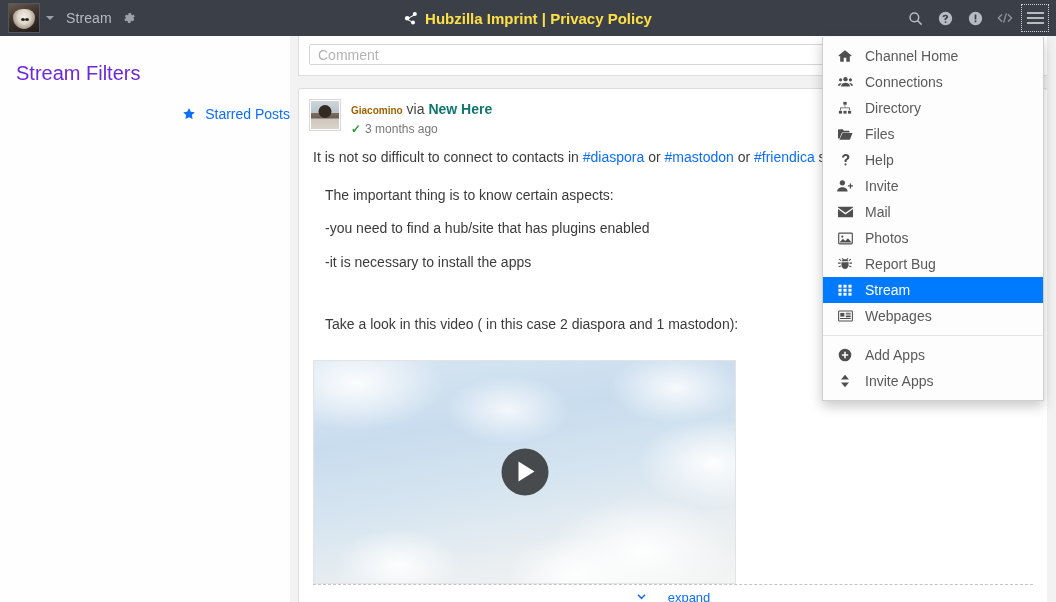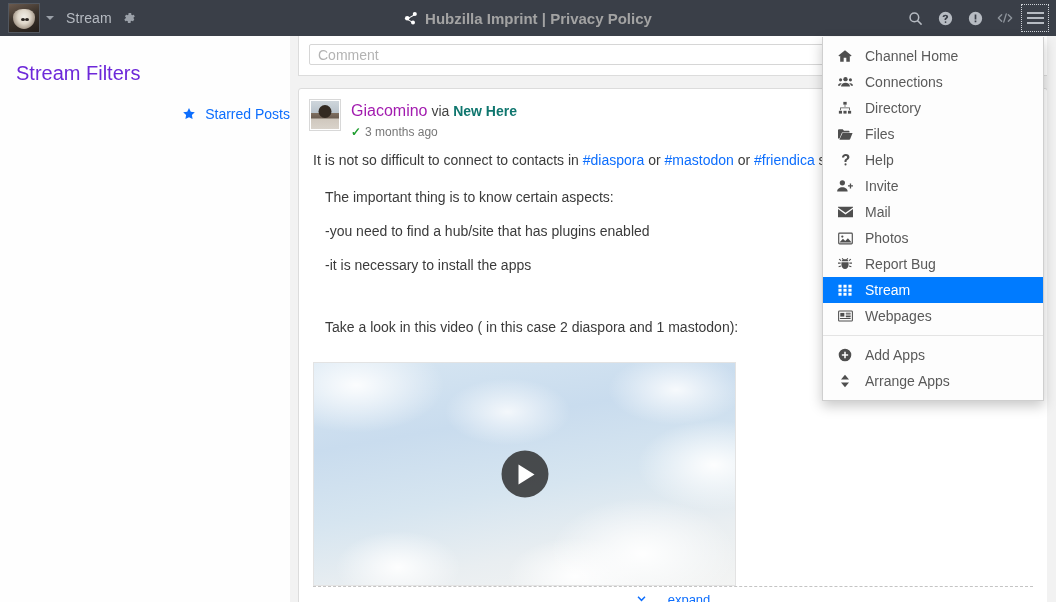--- a/index.html
+++ b/index.html
@@ -51,21 +51,21 @@
     color: #b6bbc2; font-size: 14px; margin-left: 12px;
     letter-spacing: .1px;
   }
   .nav-gear { margin-left: 10px; display: flex; align-items: center; }
   .nav-center {
     position: absolute; left: 0; right: 0; top: 0; height: 36px;
     display: flex; align-items: center; justify-content: center;
     pointer-events: none;
   }
   .nav-title {
-    color: #a3a3a3; font-size: 15px; font-weight: bold;
+    color: #fde047; font-size: 15px; font-weight: bold;
     display: flex; align-items: center; gap: 6px;
     pointer-events: auto;
   }
   .nav-right {
     position: absolute; right: 6px; top: 0; height: 36px;
     display: flex; align-items: center; gap: 0px; z-index: 61;
   }
   .nav-icon-btn {
     width: 30px; height: 30px;
     display: flex; align-items: center; justify-content: center;
@@ -130,21 +130,21 @@
     background: linear-gradient(180deg,#cfd6dc 0%,#b9c3cb 42%,#7f6f60 43%,#6a5c50 62%,#cfc7bd 63%,#d9d3cb 100%);
     position: relative; overflow: hidden;
   }
   .post-avatar .ph::after {
     content: ""; position: absolute; left: 50%; top: 16%;
     transform: translateX(-50%);
     width: 13px; height: 13px; border-radius: 50%;
     background: #332a22;
   }
   .post-meta { line-height: 1.35; padding-top: 1px; }
-  .post-author { font-weight: normal; color: #a21caf; font-size: 16px; cursor: pointer; }
+  .post-author { font-weight: bold; color: #a16207; font-size: 10px; cursor: pointer; }
   .post-via { color: #444; font-size: 14px; }
   .post-source { font-weight: bold; color: #0f766e; font-size: 14px; cursor: pointer; }
   .post-time { font-size: 12px; color: #777; display: flex; align-items: center; gap: 4px; margin-top: 2px; }
   .check { color: #1f9d2f; font-size: 12px; font-weight: bold; }
 
   .post-body {
     padding: 6px 14px 2px 14px;
     font-size: 14px; color: #3b3b3b; line-height: 1.55;
   }
   .post-body p { margin: 0 0 16px 0; }
@@ -566,15 +566,15 @@
     </span>
     <span>Add Apps</span>
   </div>
 
   <div class="menu-item">
     <span class="mi-icon">
       <svg width="12" height="14" viewBox="0 0 12 15" fill="#4f4f4f">
         <path d="M6 .8l4.3 5.1H1.7zM6 14.2L1.7 9.1h8.6z"></path>
       </svg>
     </span>
-    <span>Arrange Apps</span>
+    <span>Invite Apps</span>
   </div>
 </div>
 
 </body></html>

